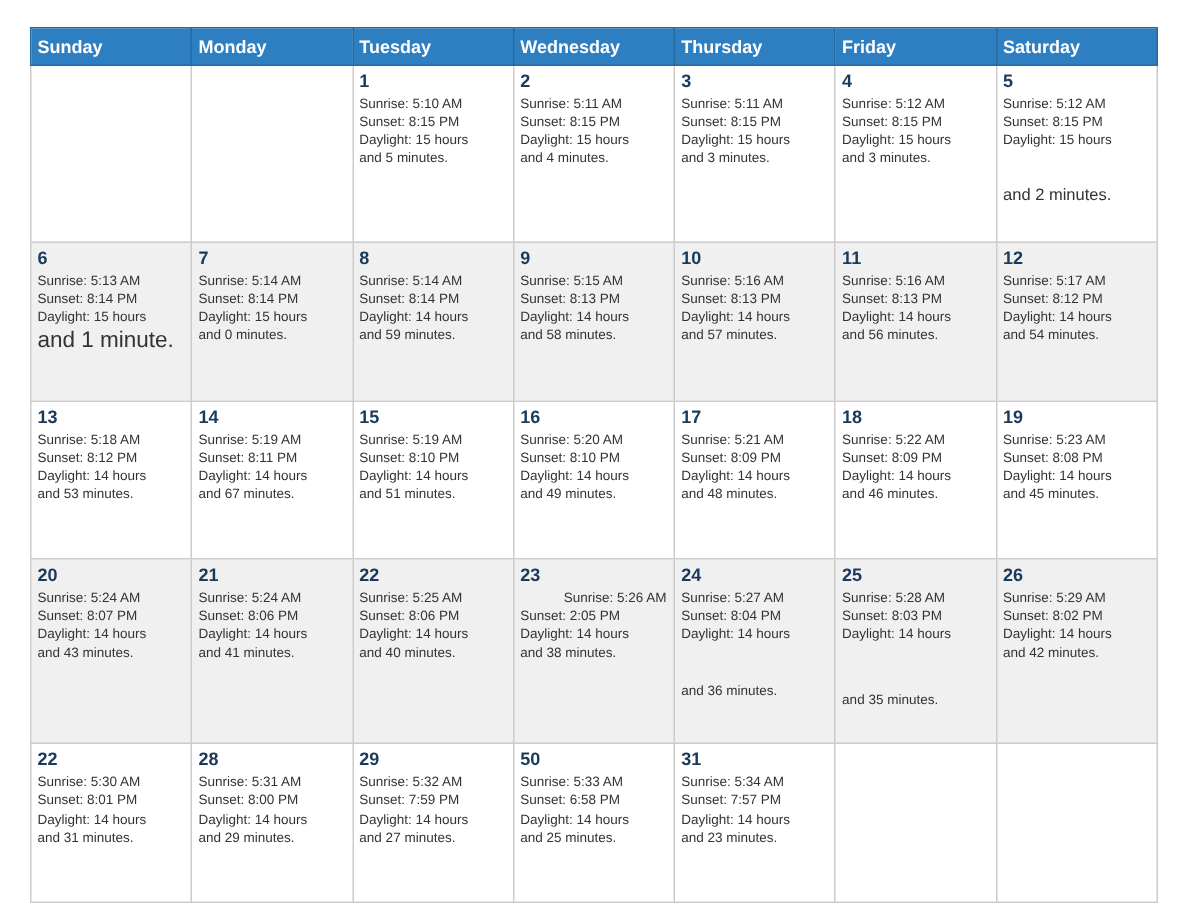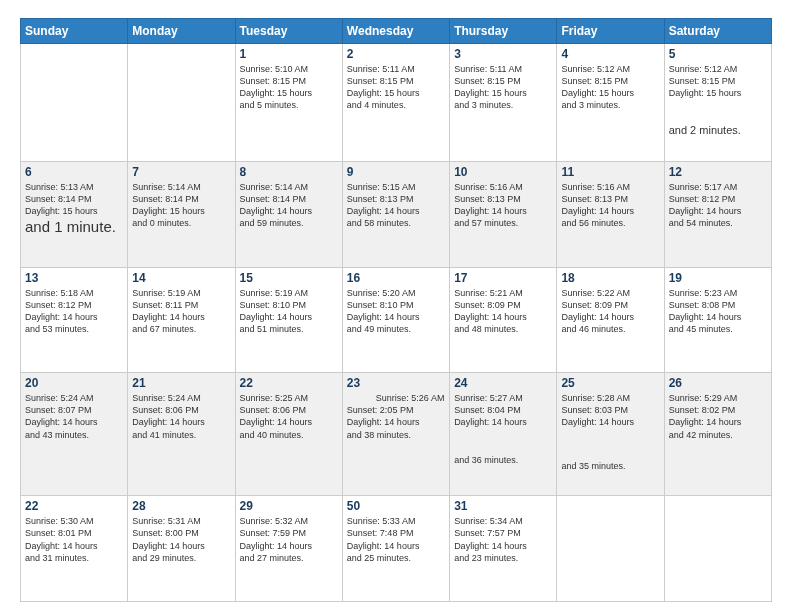--- a/index.html
+++ b/index.html
@@ -315,21 +315,21 @@
           <td>
             <span class="day-num">29</span>
             <div style="font-size: 9px; line-height: 1.35; color: rgb(51, 51, 51);">Sunrise: 5:32 AM</div>
             <div style="font-size: 9px; line-height: 1.35; color: rgb(51, 51, 51);">Sunset: 7:59 PM</div>
             <div style="font-size: 9px; line-height: 1.35; color: rgb(51, 51, 51);">Daylight: 14 hours</div>
             <div style="font-size: 9px; line-height: 1.35; color: rgb(51, 51, 51);">and 27 minutes.</div>
           </td>
           <td>
             <span class="day-num">50</span>
             <div style="font-size: 9px; line-height: 1.35; color: rgb(51, 51, 51);">Sunrise: 5:33 AM</div>
-            <div style="font-size: 9px; line-height: 1.35; color: rgb(51, 51, 51);">Sunset: 7:48 PM</div>
+            <div style="font-size: 9px; line-height: 1.35; color: rgb(51, 51, 51);">Sunset: 6:58 PM</div>
             <div style="font-size: 9px; line-height: 1.35; color: rgb(51, 51, 51);">Daylight: 14 hours</div>
             <div style="font-size: 9px; line-height: 1.35; color: rgb(51, 51, 51);">and 25 minutes.</div>
           </td>
           <td>
             <span class="day-num">31</span>
             <div style="font-size: 9px; line-height: 1.35; color: rgb(51, 51, 51);">Sunrise: 5:34 AM</div>
             <div style="font-size: 9px; line-height: 1.35; color: rgb(51, 51, 51);">Sunset: 7:57 PM</div>
             <div style="font-size: 9px; line-height: 1.35; color: rgb(51, 51, 51);">Daylight: 14 hours</div>
             <div style="font-size: 9px; line-height: 1.35; color: rgb(51, 51, 51);">and 23 minutes.</div>
           </td>

